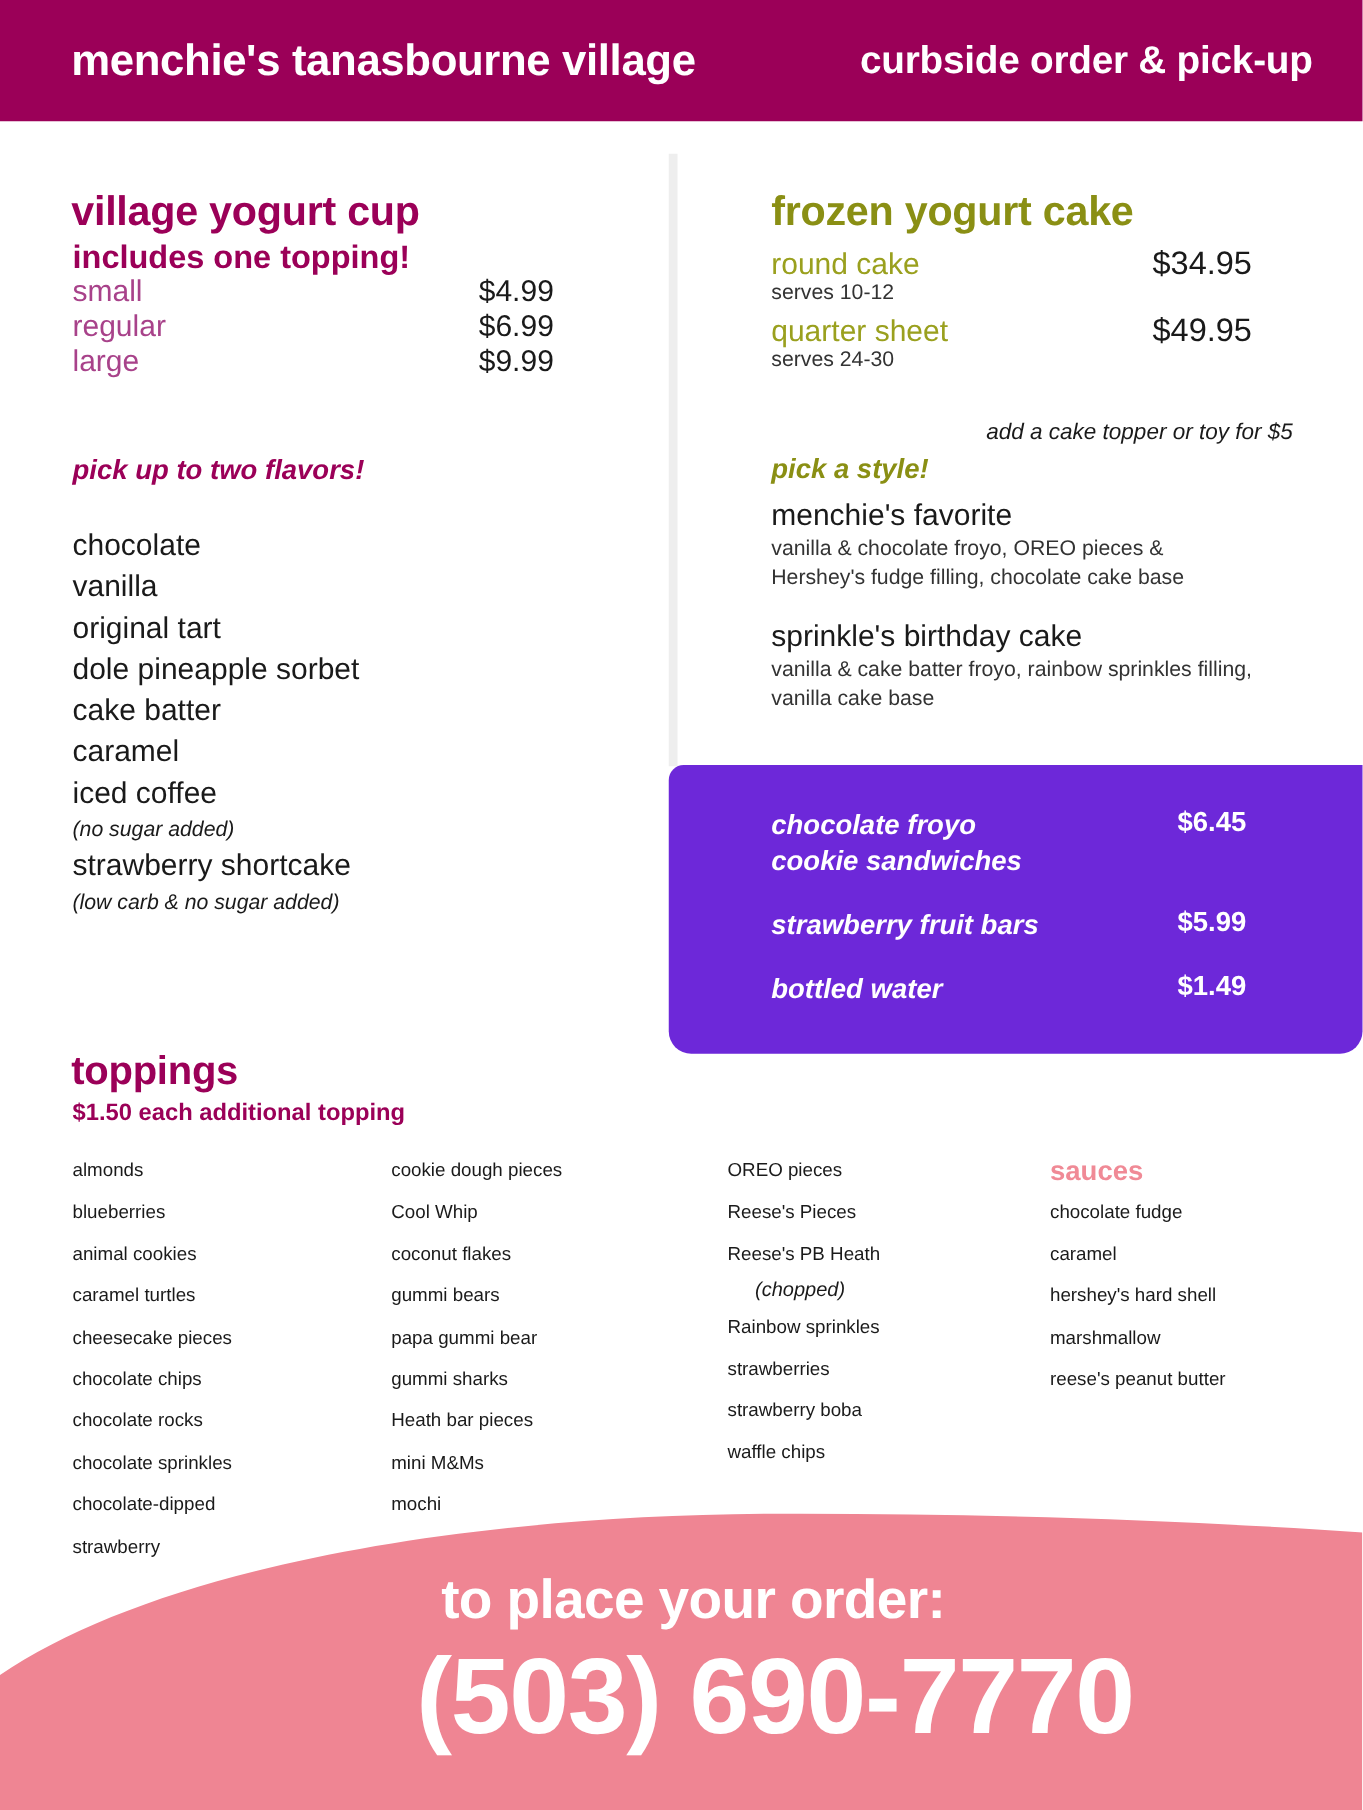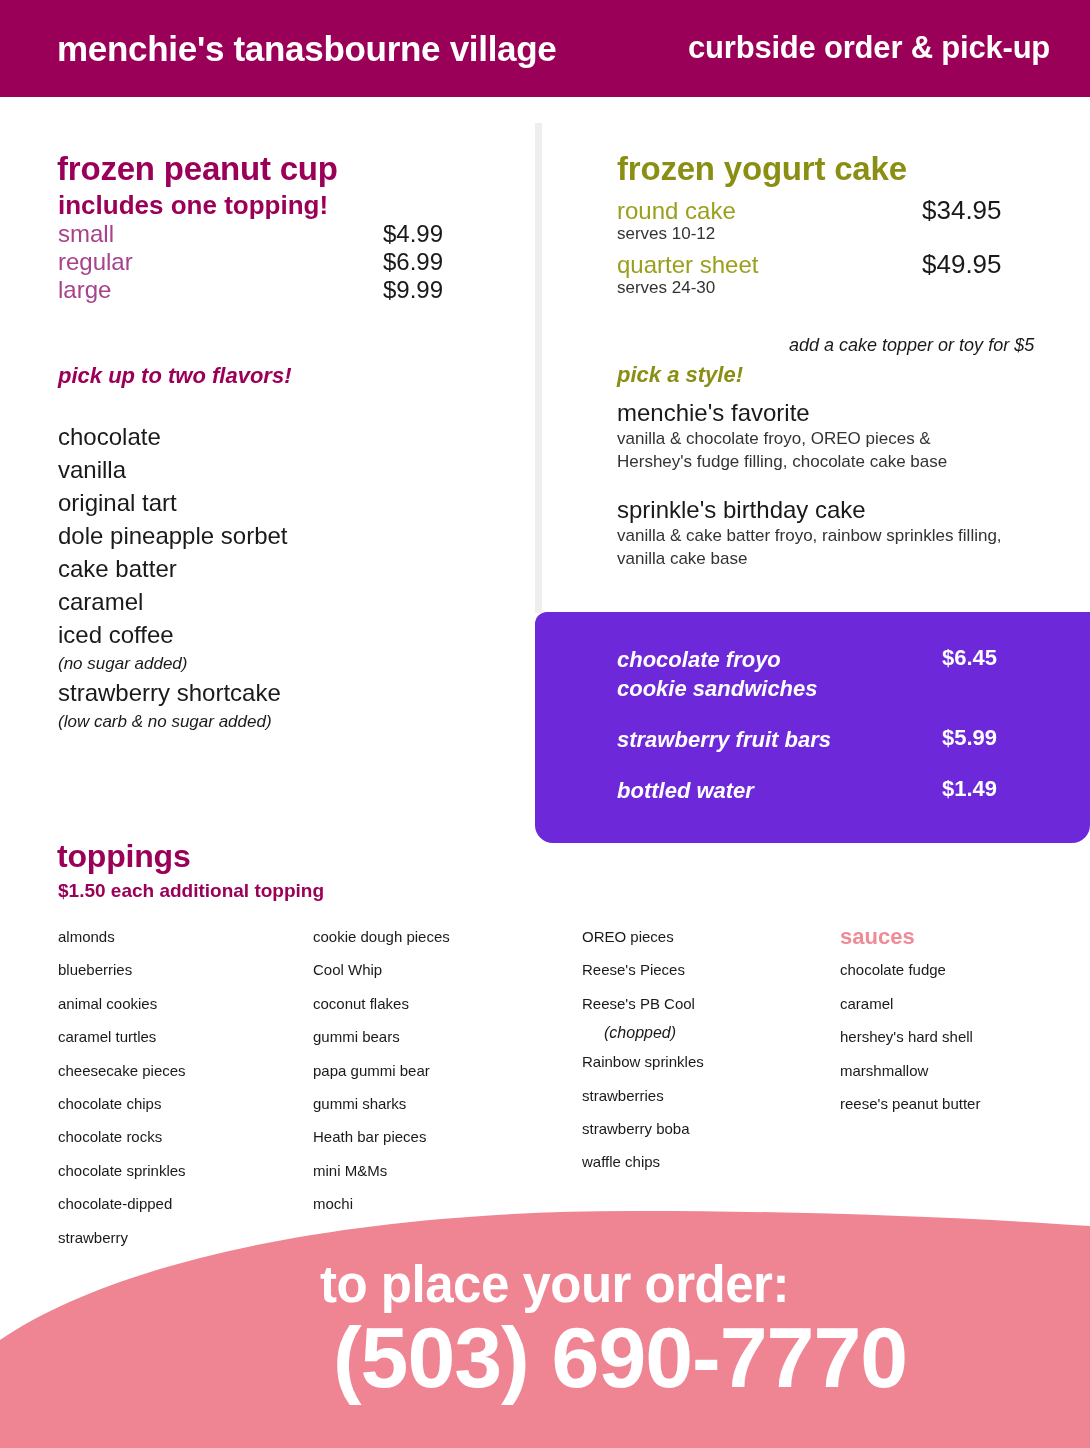--- a/index.html
+++ b/index.html
@@ -261,21 +261,21 @@
     pointer-events: none;
   }
   .footer-shape svg { display: block; }
 
   .footer-cta {
     position: absolute;
     left: 0; top: 1255px;
     width: 1042px;
     text-align: center;
     padding-left: 67px;
-    font-size: 51px;
+    font-size: 44px;
     font-weight: bold;
     color: #ffffff;
     letter-spacing: -0.5px;
   }
   .footer-phone {
     position: absolute;
     left: 0; top: 1308px;
     width: 1090px;
     text-align: center;
     padding-left: 150px;
@@ -288,21 +288,21 @@
 </head>
 <body>
 
 <div class="header">
   <div class="header-title">menchie's tanasbourne village</div>
   <div class="header-sub">curbside order &amp; pick-up</div>
 </div>
 
 <div class="divider"></div>
 
-<div class="cup-title">frozen peanut cup</div>
+<div class="cup-title">village yogurt cup</div>
 <div class="cup-subtitle">includes one topping!</div>
 
 <div class="cup-sizes">
   <div class="size-row">
     <span class="size-name">small</span>
     <span class="size-price">$4.99</span>
   </div>
   <div class="size-row">
     <span class="size-name">regular</span>
     <span class="size-price">$6.99</span>
@@ -400,21 +400,21 @@
   <div class="topping-item">papa gummi bear</div>
   <div class="topping-item">gummi sharks</div>
   <div class="topping-item">Heath bar pieces</div>
   <div class="topping-item">mini M&amp;Ms</div>
   <div class="topping-item">mochi</div>
 </div>
 
 <div class="topping-col c3">
   <div class="topping-item">OREO pieces</div>
   <div class="topping-item">Reese's Pieces</div>
-  <div class="topping-item">Reese's PB Cool</div>
+  <div class="topping-item">Reese's PB Heath</div>
   <div class="topping-note">(chopped)</div>
   <div class="topping-item">Rainbow sprinkles</div>
   <div class="topping-item">strawberries</div>
   <div class="topping-item">strawberry boba</div>
   <div class="topping-item">waffle chips</div>
 </div>
 
 <div class="topping-col c4">
   <div class="sauces-head">sauces</div>
   <div class="topping-item">chocolate fudge</div>

